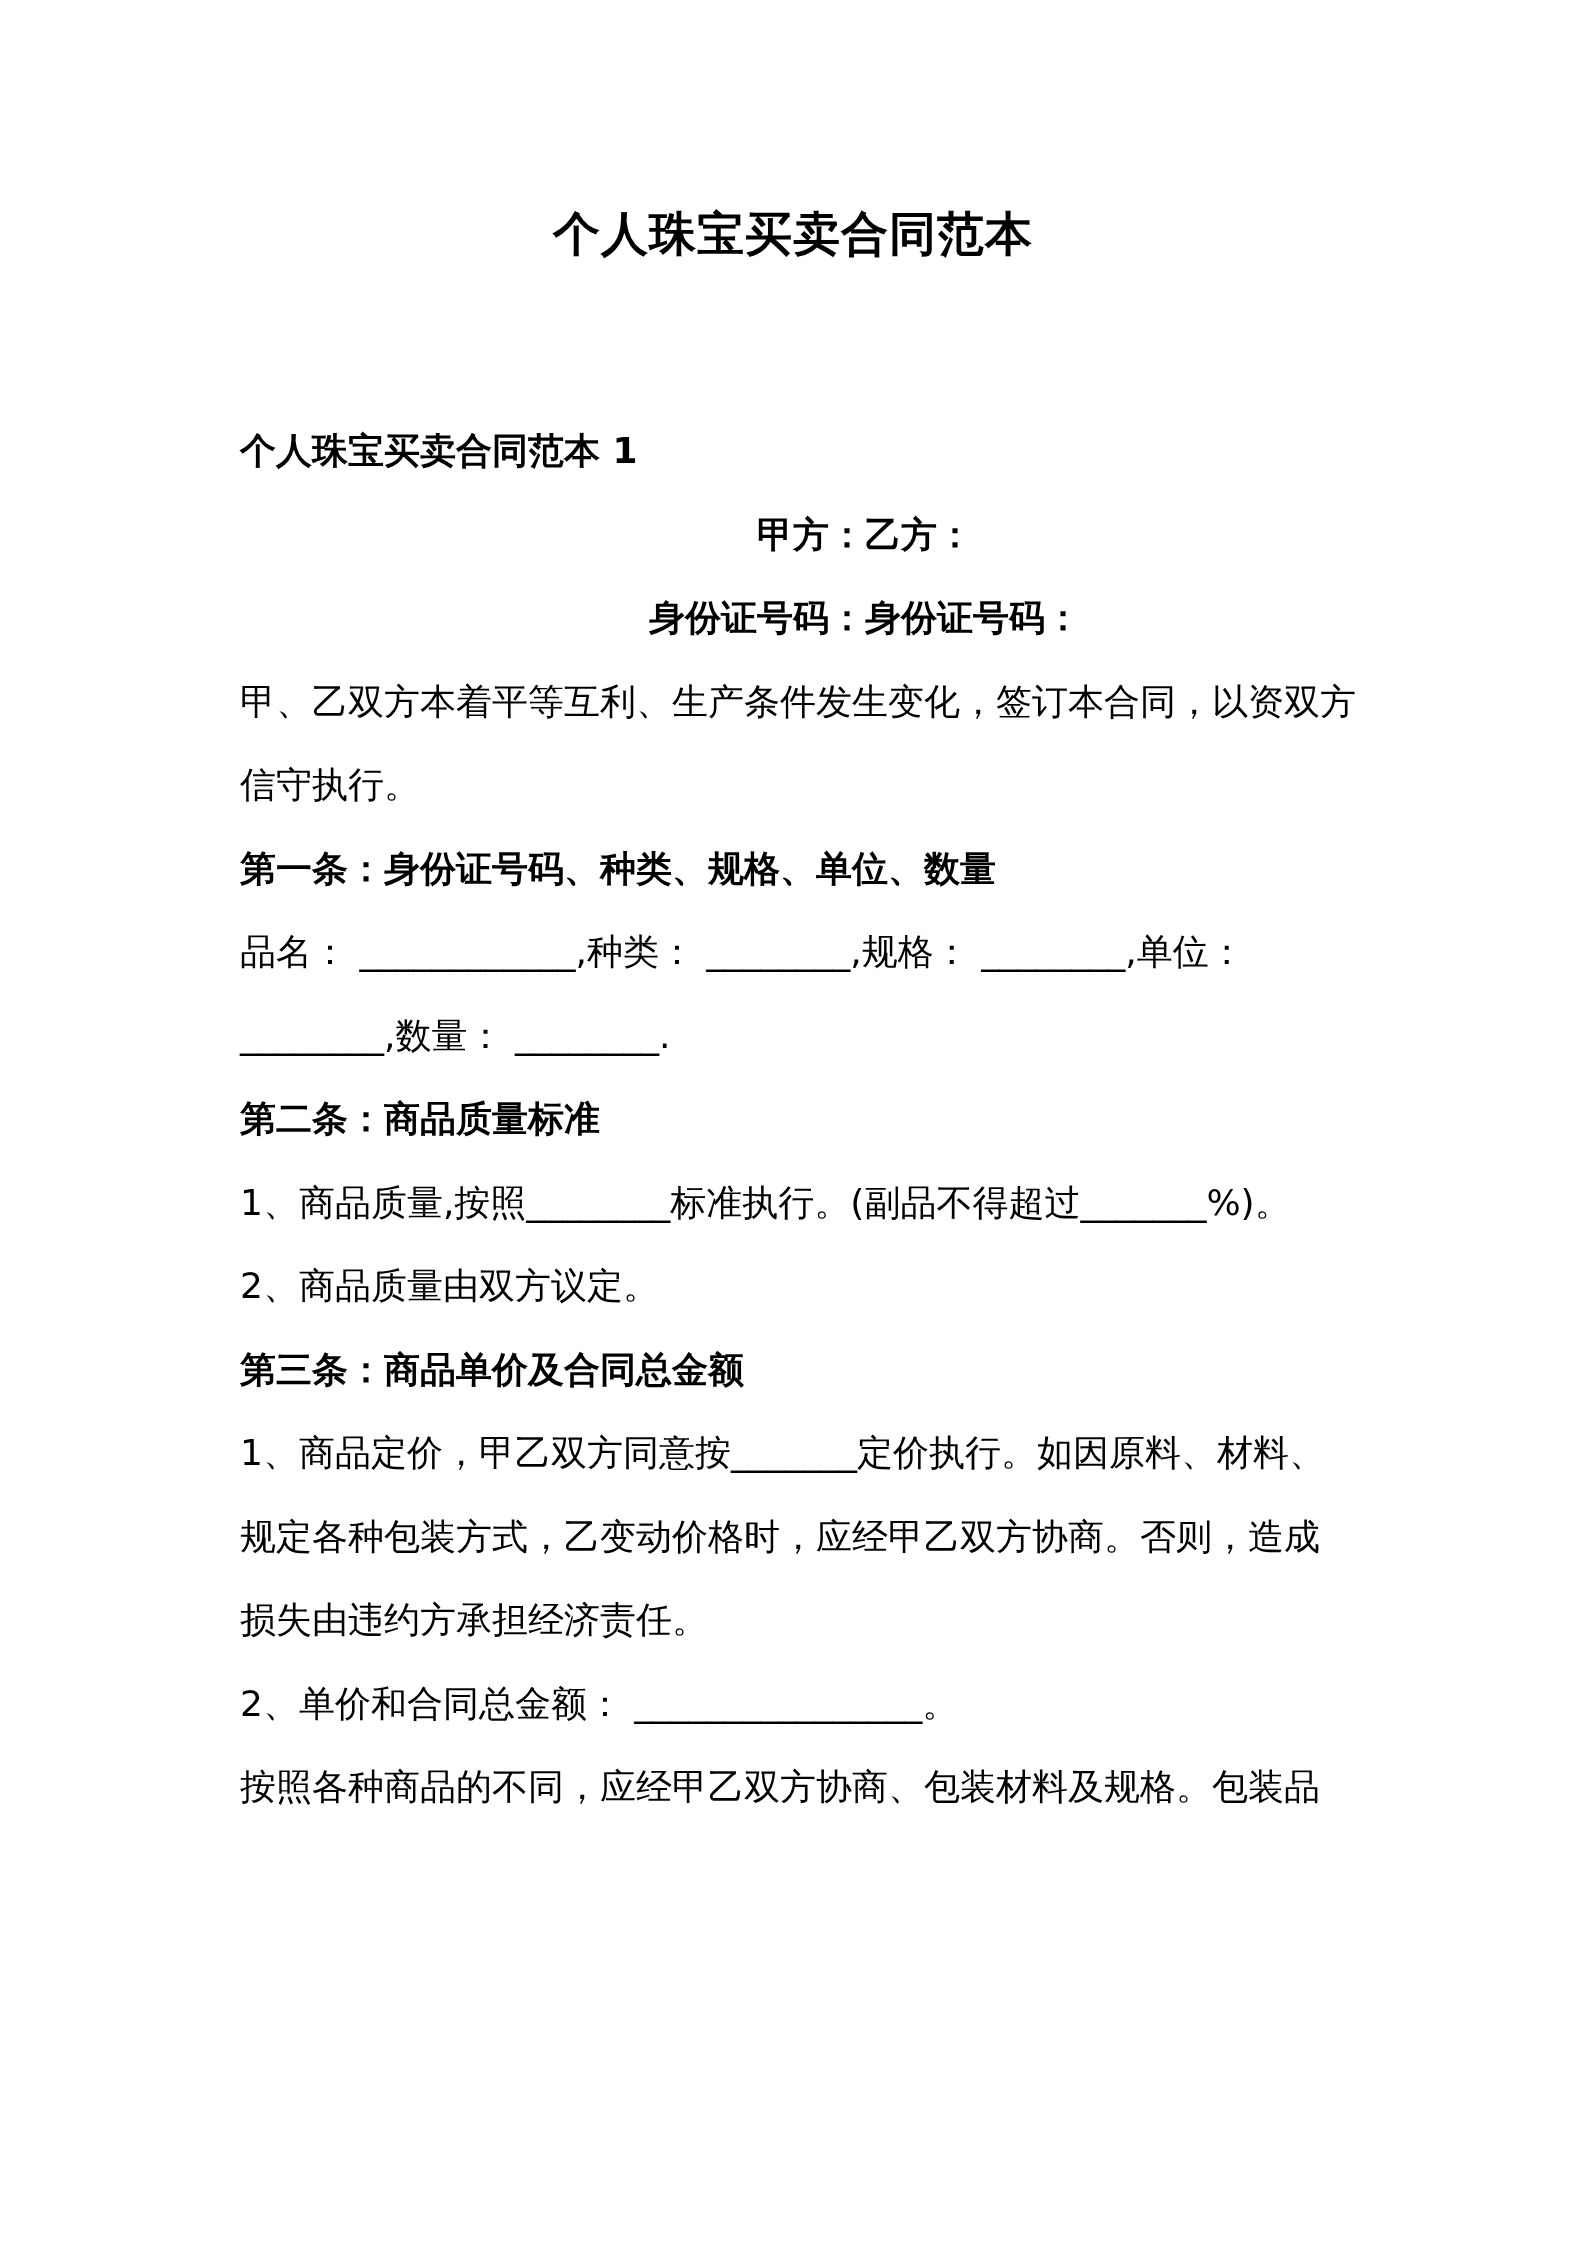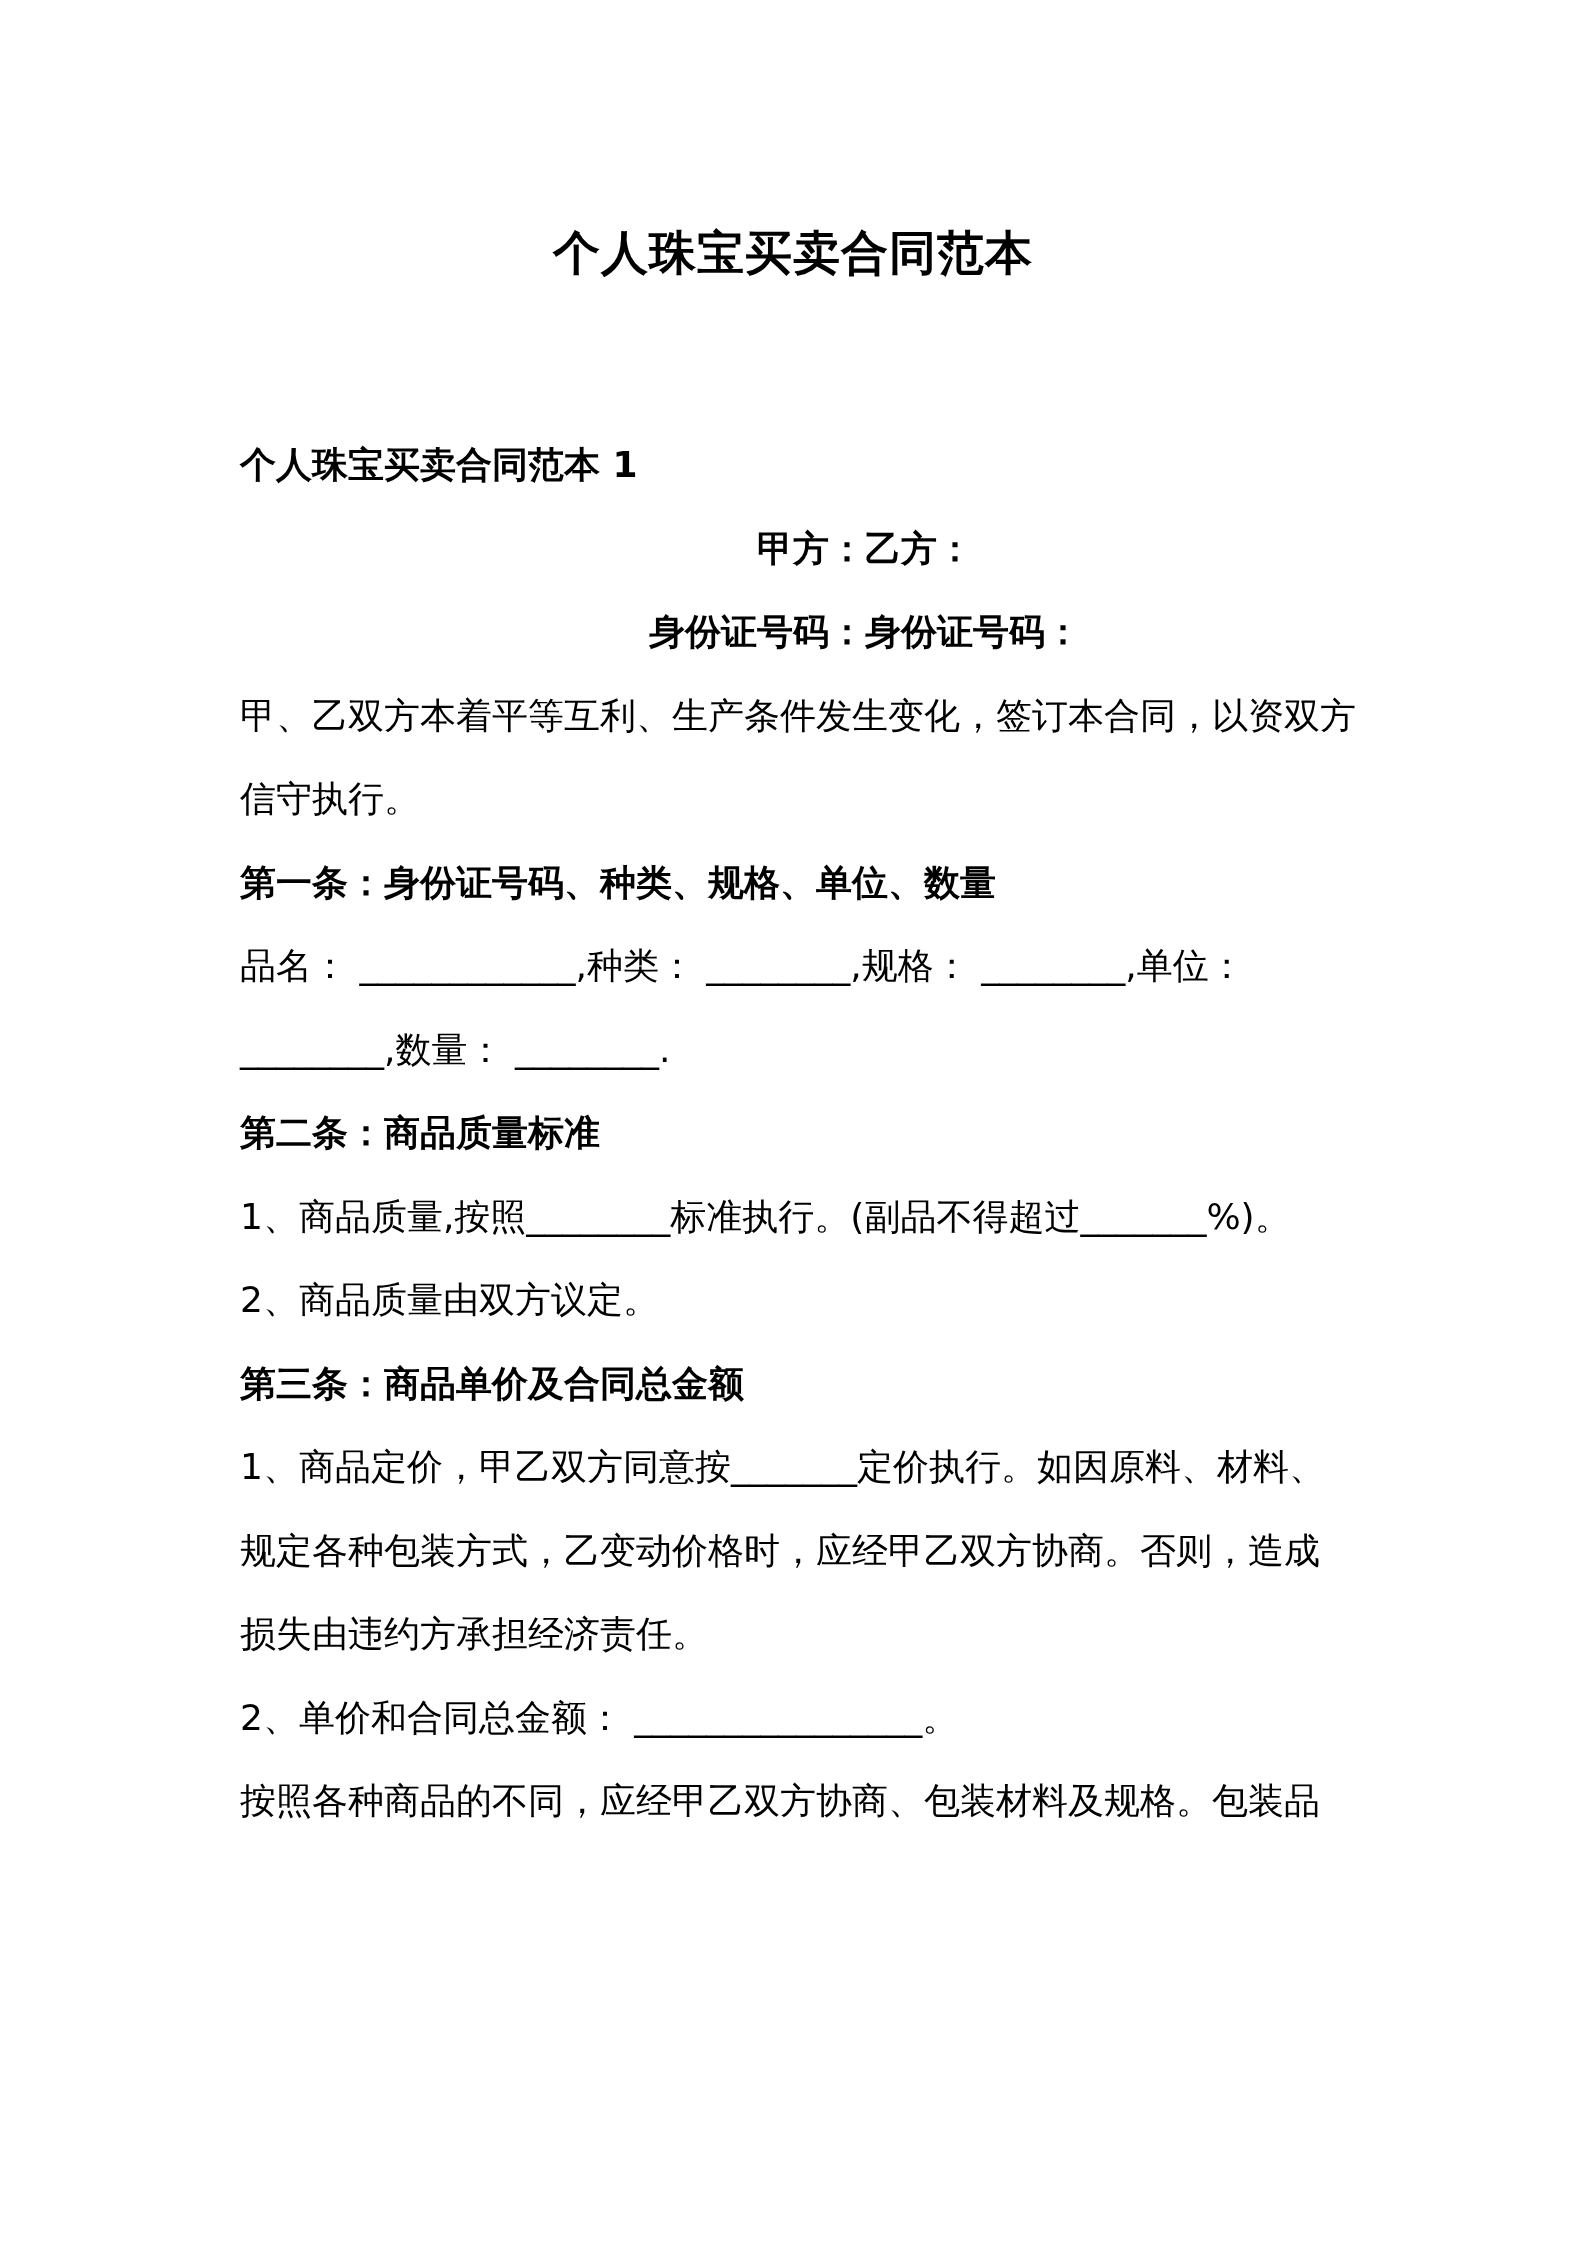--- a/index.html
+++ b/index.html
@@ -15,33 +15,33 @@
   }
   .page {
     position: relative;
     width: 1586px;
     height: 2244px;
     background: #ffffff;
     overflow: hidden;
   }
   .doc-title {
     position: absolute;
-    top: 224px;
+    top: 205px;
     left: 0;
     width: 100%;
     margin: 0;
     text-align: center;
     font-size: 47px;
     line-height: 58px;
     font-weight: 700;
     letter-spacing: 1px;
   }
   .content {
     position: absolute;
-    top: 423px;
+    top: 409px;
     left: 240px;
     width: 1118px;
     font-size: 36px;
     line-height: 83.5px;
   }
   .line {
     margin: 0;
     white-space: nowrap;
   }
   .bold {

